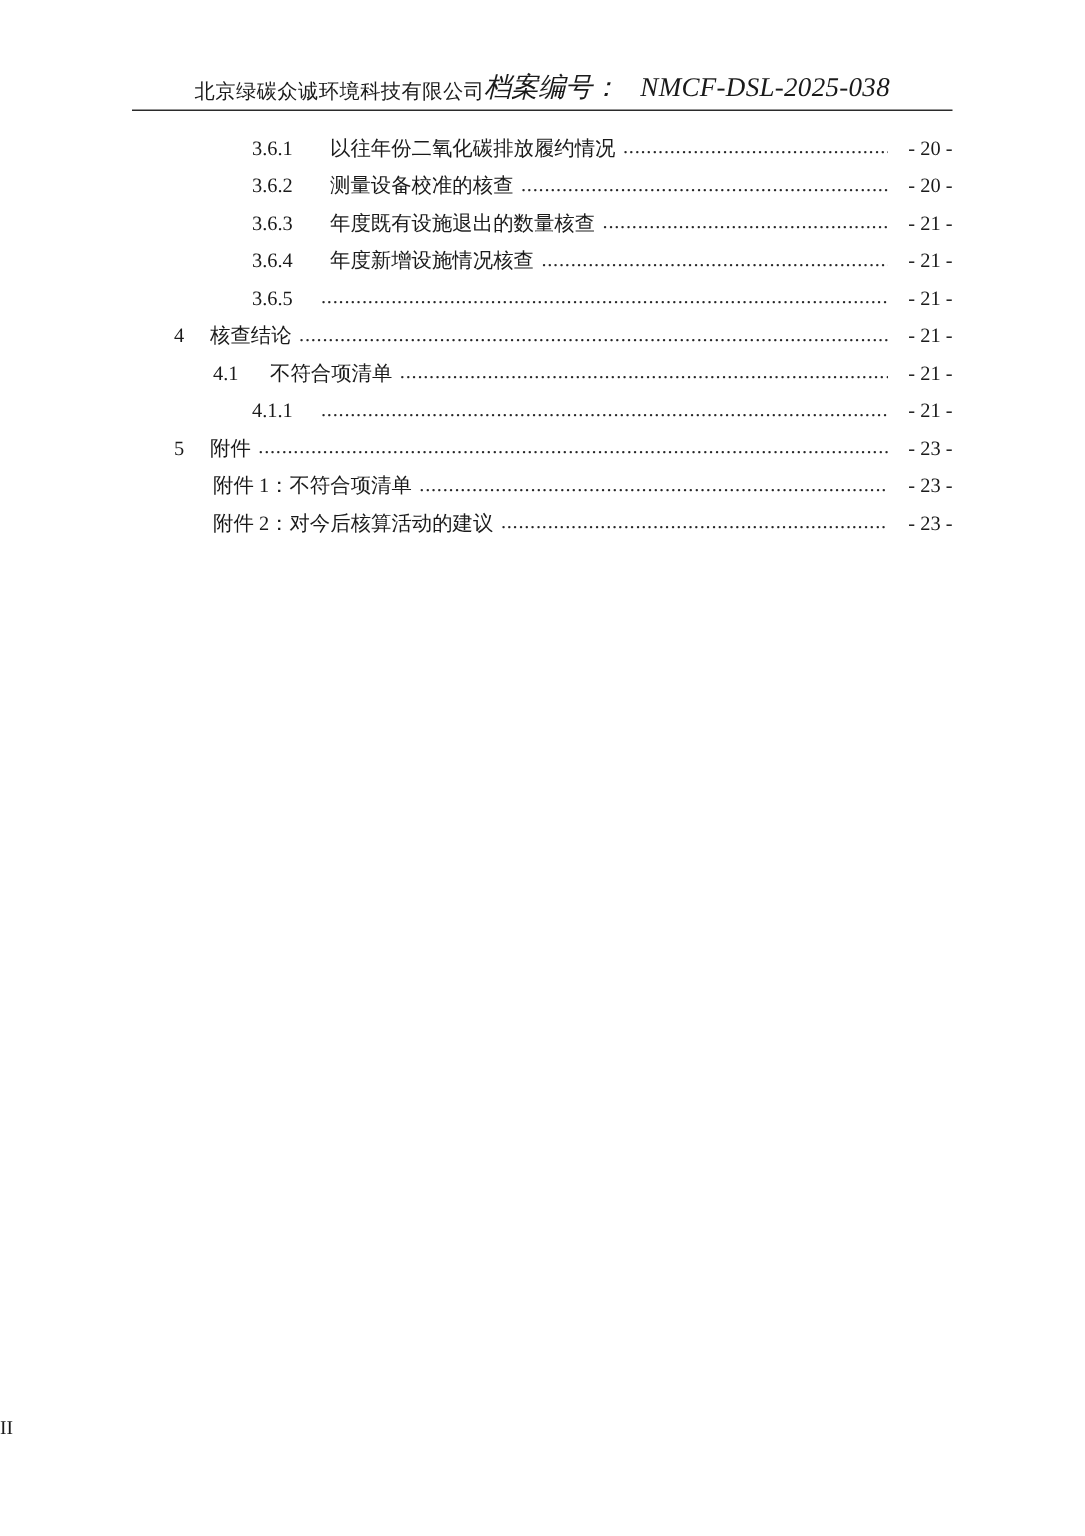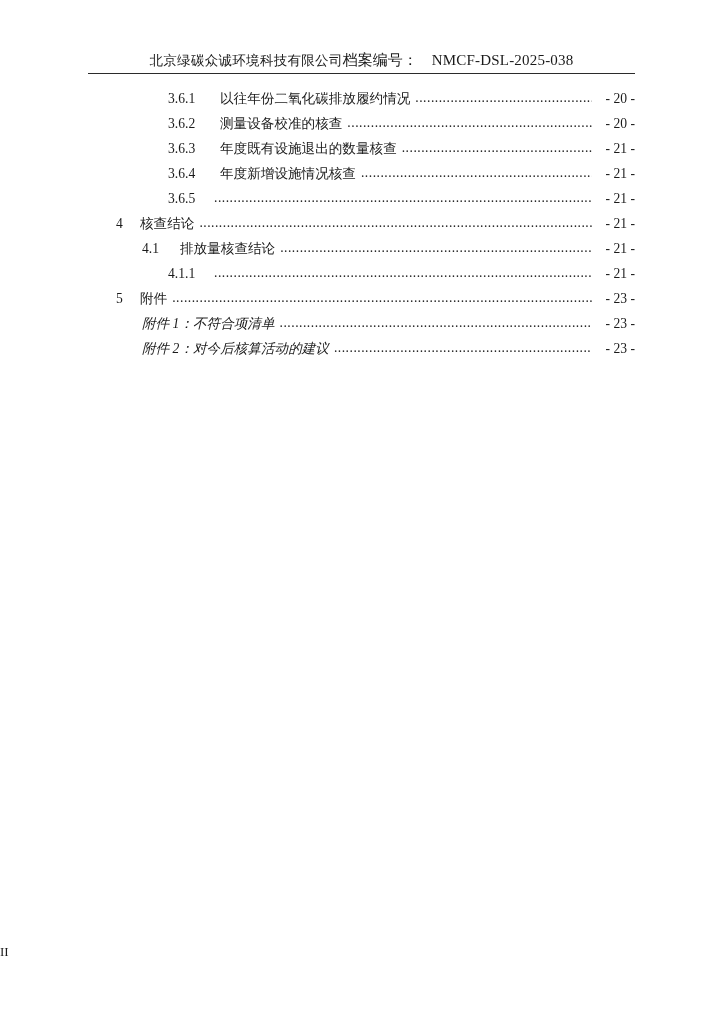--- a/index.html
+++ b/index.html
@@ -38,22 +38,23 @@
   }
   .header-left {
     font-size: 13.5px;
     letter-spacing: 0.3px;
     white-space: nowrap;
   }
   .header-right {
     display: flex;
     align-items: baseline;
     gap: 14px;
-    font-size: 15px;
-    white-space: nowrap;
+    font-size: 18px;
+    white-space: nowrap;
+    font-style: italic;
   }
   .header-code {
     font-family: "Liberation Serif", "DejaVu Serif", serif;
     letter-spacing: 0.2px;
   }
 
   
   .toc {
     position: absolute;
     top: 86px;
@@ -96,21 +97,21 @@
 
   
   .lvl1 { padding-left: 28px; }
   .lvl1 .toc-num { width: 16px; }
   .lvl2 { padding-left: 54px; }
   .lvl2 .toc-num { width: 30px; }
   .lvl3 { padding-left: 80px; }
   .lvl3 .toc-num { width: 44px; }
   .lvl-appendix { padding-left: 54px; }
   .lvl-appendix .toc-num { width: 0; }
-  .lvl-appendix .toc-title { padding-left: 0; font-style: italic; }
+  .lvl-appendix .toc-title { padding-left: 0; }
 
   
   .footer {
     position: absolute;
     left: 0;
     right: 0;
     top: 944px;
     text-align: left;
     font-size: 13px;
     color: #1a1a1a;
@@ -160,21 +161,21 @@
         <span class="toc-page">- 21 -</span>
       </div>
       <div class="toc-row lvl1">
         <span class="toc-num">4</span>
         <span class="toc-title">核查结论</span>
         <span class="toc-dots">........................................................................................................................................................................................................</span>
         <span class="toc-page">- 21 -</span>
       </div>
       <div class="toc-row lvl2">
         <span class="toc-num">4.1</span>
-        <span class="toc-title">排放量核查结论</span>
+        <span class="toc-title">不符合项清单</span>
         <span class="toc-dots">........................................................................................................................................................................................................</span>
         <span class="toc-page">- 21 -</span>
       </div>
       <div class="toc-row lvl3">
         <span class="toc-num">4.1.1</span>
         <span class="toc-dots">........................................................................................................................................................................................................</span>
         <span class="toc-page">- 21 -</span>
       </div>
       <div class="toc-row lvl1">
         <span class="toc-num">5</span>

